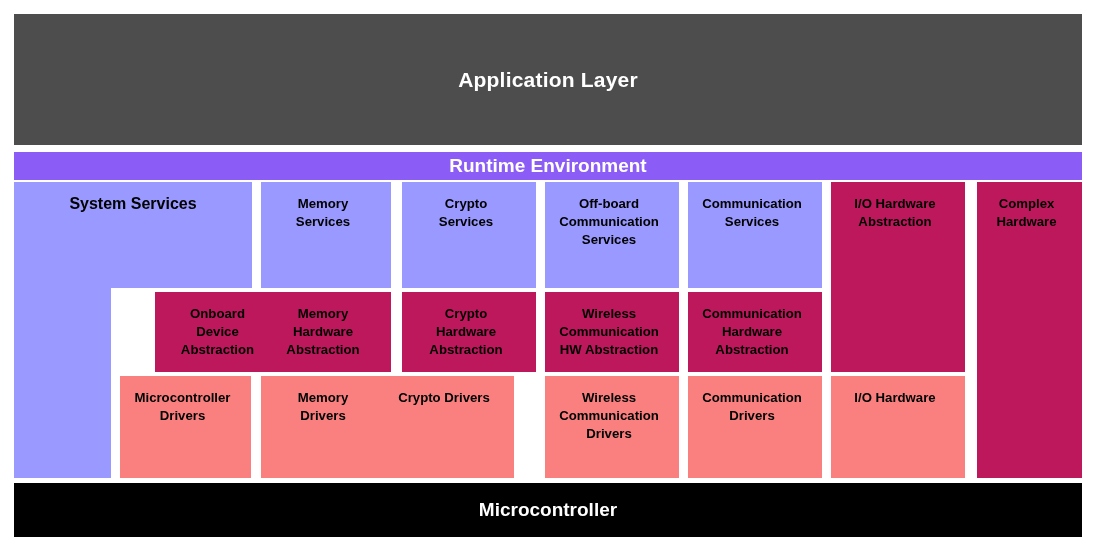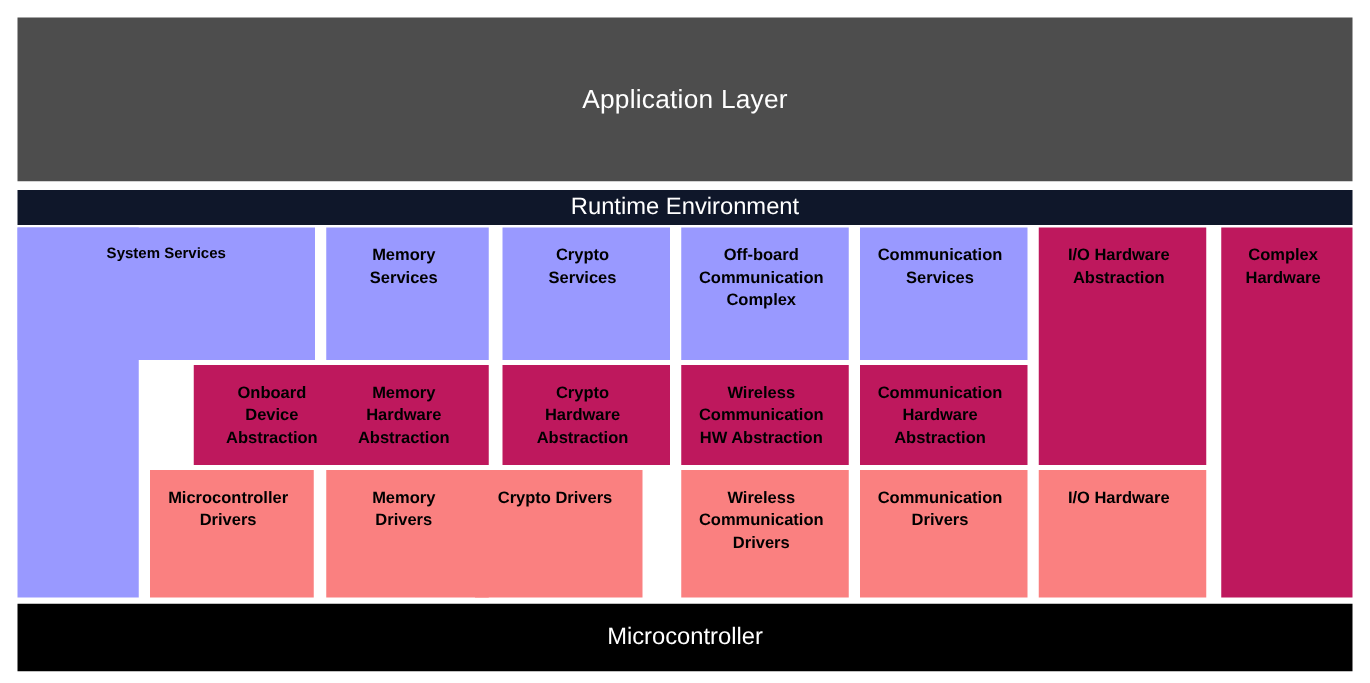--- a/index.html
+++ b/index.html
@@ -19,21 +19,21 @@
     background: #ffffff;
     overflow: hidden;
   }
 
   .band {
     position: absolute;
     display: flex;
     align-items: center;
     justify-content: center;
     box-sizing: border-box;
-    font-weight: normal;
+    font-weight: bold;
     text-align: right;
   }
 
   
   .app-layer {
     left: 14px;
     top: 14px;
     width: 1068px;
     height: 131px;
     background: #4d4d4d;
@@ -41,21 +41,21 @@
     font-size: 21px;
     letter-spacing: 0.2px;
   }
 
   
   .rte-layer {
     left: 14px;
     top: 152px;
     width: 1068px;
     height: 28px;
-    background: #0f172a;
+    background: #8b5cf6;
     color: #ffffff;
     font-size: 19px;
   }
 
   
   .mcu-layer {
     left: 14px;
     top: 483px;
     width: 1068px;
     height: 54px;
@@ -98,21 +98,21 @@
   }
   .sysvc-arm {
     position: absolute;
     left: 14px;
     top: 182px;
     width: 238px;
     height: 106px;
     background: #9999ff;
     box-sizing: border-box;
     color: #000000;
-    font-size: 12px;
+    font-size: 16px;
     font-weight: bold;
     text-align: center;
     padding-top: 13px;
   }
 </style>
 </head>
 <body>
 
 <div id="diagram">
 
@@ -135,21 +135,21 @@
   </div>
 
   <div class="cell svc" style="left:402px; top:182px; width:134px; height:106px;">
     <span class="cell-label">Crypto
 Services</span>
   </div>
 
   <div class="cell svc" style="left:545px; top:182px; width:134px; height:106px;">
     <span class="cell-label">Off-board
 Communication
-Complex</span>
+Services</span>
   </div>
 
   <div class="cell svc" style="left:688px; top:182px; width:134px; height:106px;">
     <span class="cell-label">Communication
 Services</span>
   </div>
 
   <div class="cell hwa" style="left:120px; top:292px; width:131px; height:80px;margin-left:35px;">
     <span class="cell-label">Onboard
 Device

